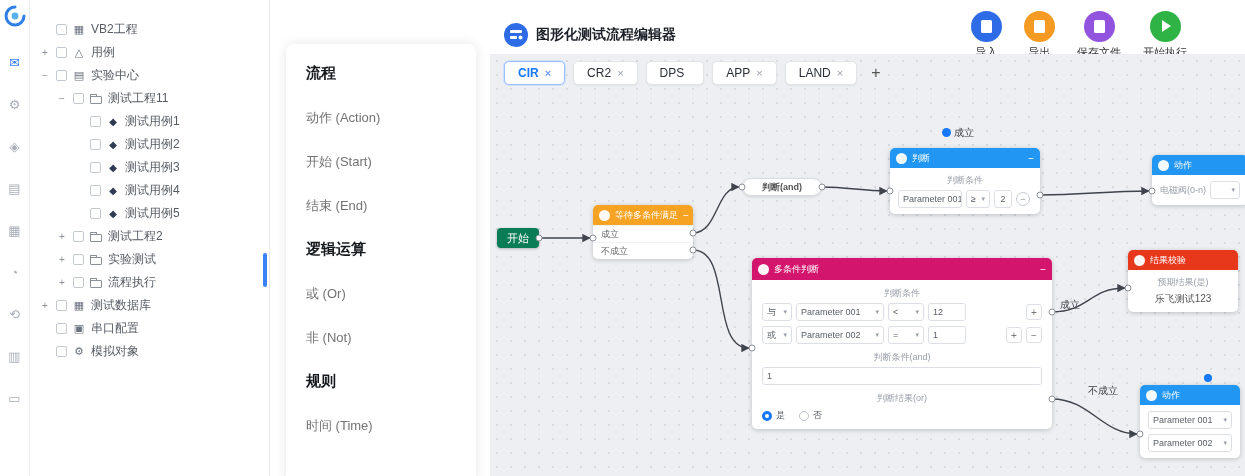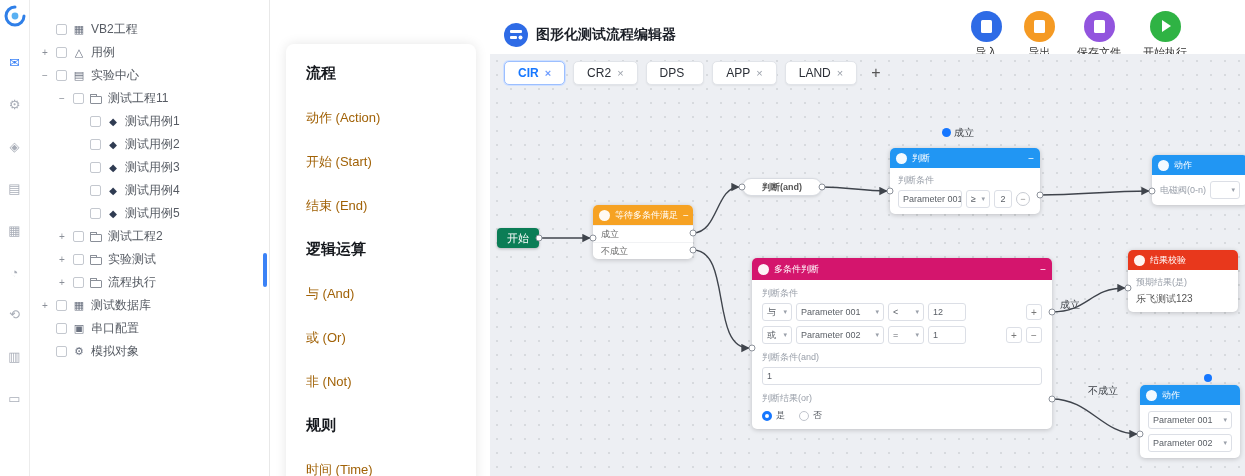--- a/index.html
+++ b/index.html
@@ -30,33 +30,33 @@
   .ticon.diamond { color:#2f3b52; font-size:10px; }
   .folder { position:relative; width:12px; height:8px; border:1px solid #8a8f98; border-radius:1px; margin:3px 1px 0; flex:none; }
   .folder::before { content:""; position:absolute; left:-1px; top:-3px; width:5px; height:2px; border:1px solid #8a8f98; border-bottom:0; border-radius:1px 1px 0 0; }
   .scrollthumb { position:absolute; right:2px; top:253px; width:4px; height:34px; background:#3b82f6; border-radius:2px; }
 
   
   .palette-col { width:220px; background:#fff; position:relative; flex:none; }
   .palette { position:absolute; left:16px; right:14px; top:44px; bottom:-12px; background:#fff; border-radius:8px; box-shadow:0 0 12px rgba(0,0,0,.10); padding:16px 20px; overflow:hidden; }
   .psec-title { font-size:15px; font-weight:bold; color:#15181d; margin-top:25px; }
   .psec-title:first-child { margin-top:4px; }
-  .pitem { font-size:13px; color:#a16207; margin-top:26px; cursor:grab; }
+  .pitem { font-size:13px; color:#737373; margin-top:26px; cursor:grab; }
 
   
   .canvas-col { flex:1; display:flex; flex-direction:column; min-width:0; }
   .topbar { height:54px; background:#fff; display:flex; align-items:center; padding:16px 58px 0 14px; flex:none; }
   .tb-title { display:flex; align-items:center; gap:8px; font-size:14px; font-weight:bold; color:#1b1f27; }
   .actions { margin-left:auto; display:flex; gap:22px; }
   .action { display:flex; flex-direction:column; align-items:center; gap:3px; font-size:11px; color:#333; cursor:pointer; }
   .acircle { width:31px; height:31px; border-radius:50%; display:flex; align-items:center; justify-content:center; }
   .doc { width:11px; height:13px; background:#fff; border-radius:1.5px; }
   .play { width:0; height:0; border-left:9px solid #fff; border-top:6px solid transparent; border-bottom:6px solid transparent; margin-left:2px; }
 
-  .canvas { flex:1; position:relative; background:#edeff3; background-image:radial-gradient(#d7dade 1px, transparent 1.2px); background-size:14px 14px; overflow:hidden; }
+  .canvas { flex:1; position:relative; background:#edeff3; background-image:radial-gradient(#d7dade 1px, transparent 1.2px); background-size:14px 14px; overflow:hidden;text-align:center; }
 
   
   .tabs { position:absolute; left:14px; top:7px; display:flex; gap:8px; align-items:center; z-index:6; }
   .tab { height:24px; padding:0 13px; min-width:56px; justify-content:center; background:#fff; border:1px solid #e1e4e9; border-radius:5px; display:flex; align-items:center; gap:6px; font-size:12px; color:#2a2e36; box-shadow:0 1px 2px rgba(0,0,0,.06); cursor:pointer; }
   .tab.active { color:#1677ff; border-color:#9cbfff; font-weight:bold; box-shadow:0 0 0 1px #cfe0ff; }
   .tab .x { color:#9aa0aa; font-size:11px; }
   .tab.active .x { color:#6f9dff; }
   .tab-add { font-size:16px; color:#555; margin-left:6px; cursor:pointer; }
 
   
@@ -205,21 +205,20 @@
     <div class="scrollthumb"></div>
   </div>
 
   <div class="palette-col">
     <div class="palette">
       <div class="psec-title">流程</div>
       <div class="pitem">动作 (Action)</div>
       <div class="pitem">开始 (Start)</div>
       <div class="pitem">结束 (End)</div>
       <div class="psec-title">逻辑运算</div>
-      <div class="pitem">与 (And)</div>
       <div class="pitem">或 (Or)</div>
       <div class="pitem">非 (Not)</div>
       <div class="psec-title">规则</div>
       <div class="pitem">时间 (Time)</div>
     </div>
   </div>
 
   <div class="canvas-col">
 
     <div class="topbar">

